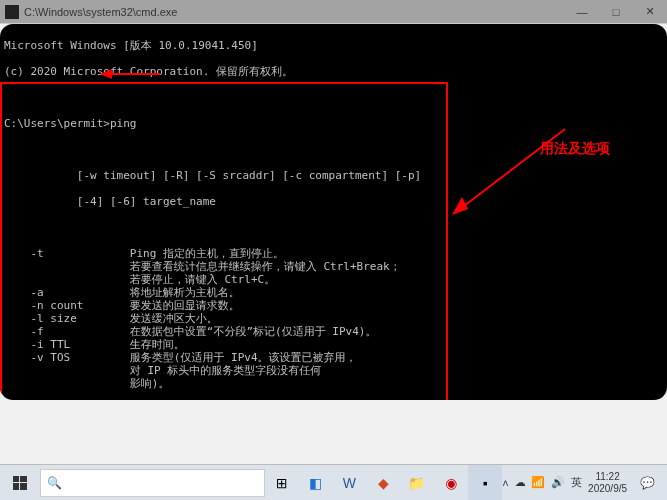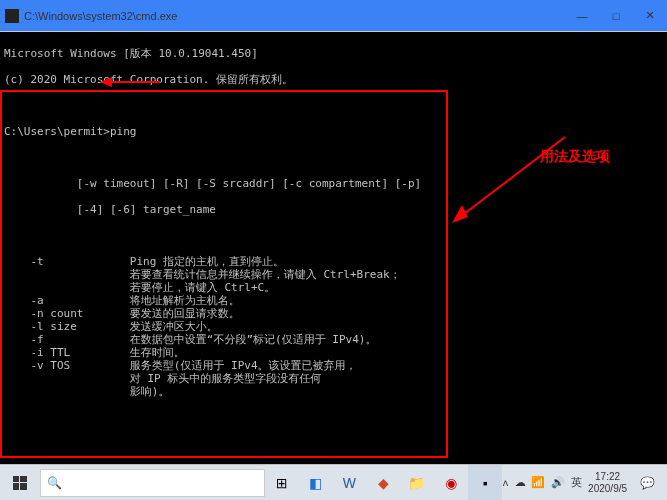--- a/index.html
+++ b/index.html
@@ -4,52 +4,53 @@
 <style>
 * { margin: 0; padding: 0; box-sizing: border-box; }
 body {
   width: 667px; height: 500px;
   font-family: "Segoe UI", Tahoma, sans-serif;
   background: #f0f0f0;
   overflow: hidden;
   position: relative;
 }
 .titlebar {
-  height: 32px;
-  background: #3b82f6;
+  height: 24px;
+  background: #a3a3a3;
   display: flex;
   align-items: center;
   border-bottom: 1px solid #ccc;
   font-size: 11px;
 }
 .titlebar-icon {
   width: 14px; height: 14px;
   background: #222;
   margin: 0 5px;
   display: inline-block;
 }
 .titlebar-title { flex: 1; color: #333; }
 .title-controls { display: flex; }
 .title-btn {
   width: 34px; height: 24px;
   display: flex; align-items: center; justify-content: center;
   font-size: 11px; color: #333;
 }
 
 .terminal {
-  height: 440px;
+  height: 376px;
   background: #000;
   color: #c0c0c0;
   font-family: "NSimSun", "SimSun", "Consolas", monospace;
   font-size: 11px;
   line-height: 13px;
   padding: 2px 4px;
   white-space: pre;
   position: relative;
   overflow: hidden;
+  border-radius: 13px;
 }
 .term-line { white-space: pre; }
 
 .red-box {
   position: absolute;
   border: 2px solid #ff0000;
   pointer-events: none;
 }
 .annotation-text {
   position: absolute;
@@ -178,18 +179,18 @@
   <div class="tb-icon">📁</div>
   <div class="tb-icon" style="color:#c00;">◉</div>
   <div class="tb-icon" style="background:#ccd8e6;">▪</div>
   <div class="tray">
     <span class="tray-icon">˄</span>
     <span class="tray-icon">☁</span>
     <span class="tray-icon">📶</span>
     <span class="tray-icon">🔊</span>
     <span class="tray-icon">英</span>
     <div class="clock">
-      <div>17:22</div>
+      <div>11:22</div>
       <div>2020/9/5</div>
     </div>
     <div class="notif-btn">💬</div>
   </div>
 </div>
 
 </body></html>

